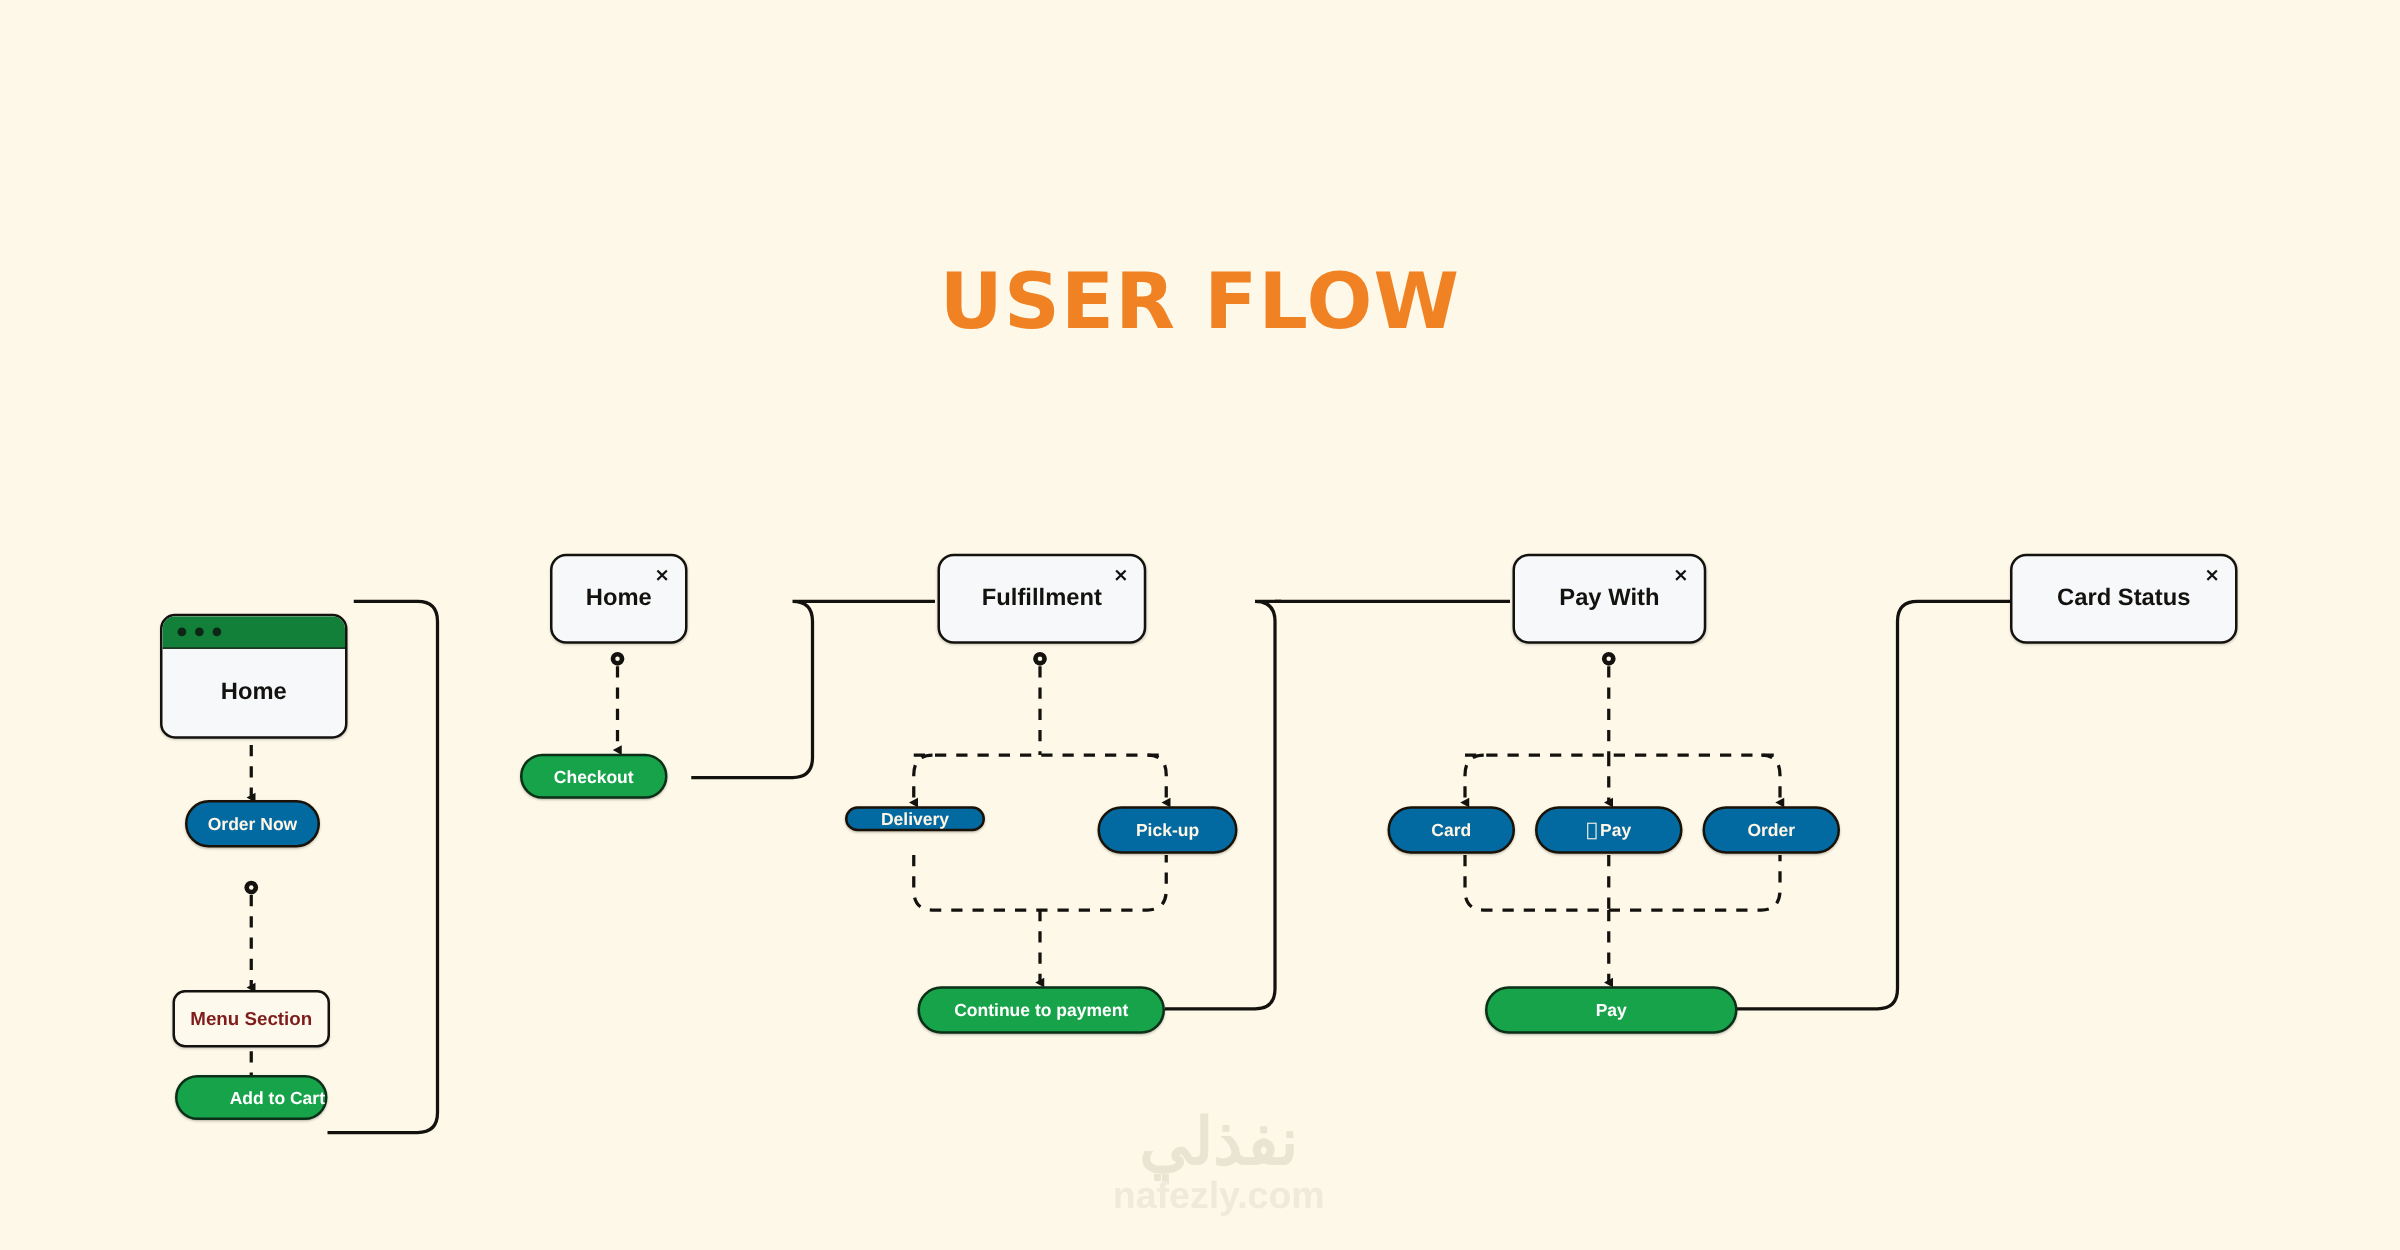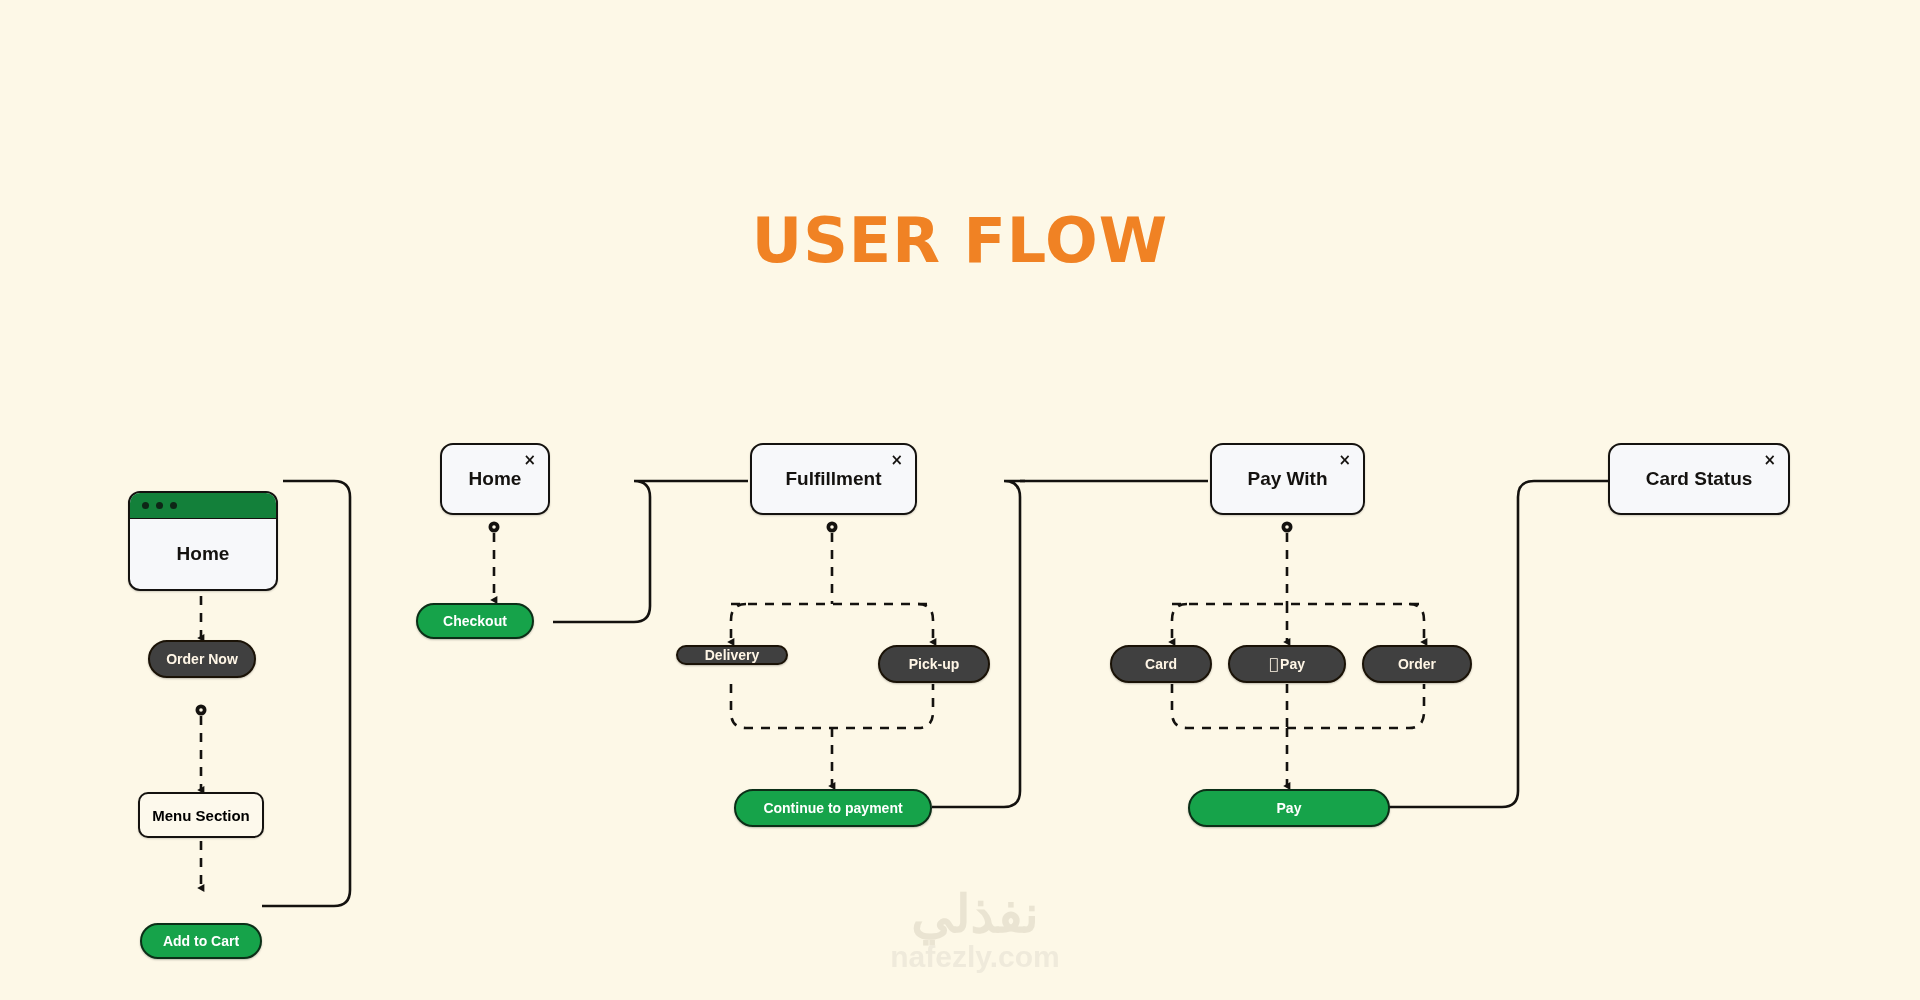--- a/index.html
+++ b/index.html
@@ -113,21 +113,21 @@
     width: 126px;
     height: 46px;
     border: 2.5px solid #14120F;
     border-radius: 10px;
     background: #FDF9EC;
     display: flex;
     align-items: center;
     justify-content: center;
     font-size: 15px;
     font-weight: 600;
-    color: #000000;
+    color: #7f1d1d;
     box-shadow: 0 1px 2px rgba(0,0,0,0.16);
   }
 
   
   .modal {
     border: 2.5px solid #14120F;
     border-radius: 13px;
     background: #F7F8FA;
     box-shadow: 0 1px 2px rgba(0,0,0,0.18);
     display: flex;
@@ -154,21 +154,21 @@
     display: flex;
     align-items: center;
     justify-content: center;
     color: #FFF6E6;
     font-size: 14px;
     font-weight: 600;
     box-shadow: 0 1px 2px rgba(0,0,0,0.25);
     box-sizing: border-box;
   }
   .pill.orange {
-    background: #404040;
+    background: #0369a1;
   }
   .pill.green {
     background: #16A34A;
     border-color: #0B2F17;
     color: #FFFFFF;
   }
   .pill .apple-glyph {
     font-family: "DejaVu Sans", sans-serif;
     margin-right: 2px;
     font-size: 15px;
@@ -290,21 +290,21 @@
   </div>
 
   <div class="node pill orange" style="left:148px; top:640px; width:108px; height:38px;">
     <span>Order Now</span>
   </div>
 
   <div class="node plainbox" style="left:138px; top:792px;">
     <span>Menu Section</span>
   </div>
 
-  <div class="node pill green" style="left:140px; top:923px; width:122px; height:36px;">
+  <div class="node pill green" style="left:140px; top:860px; width:122px; height:36px;justify-content:flex-end;">
     <span>Add to Cart</span>
   </div>
 
   <div class="node modal" style="left:440px; top:443px; width:110px; height:72px;">
     <span class="modal-close">×</span>
     <span>Home</span>
   </div>
 
   <div class="node pill green" style="left:416px; top:603px; width:118px; height:36px;">
     <span>Checkout</span>

